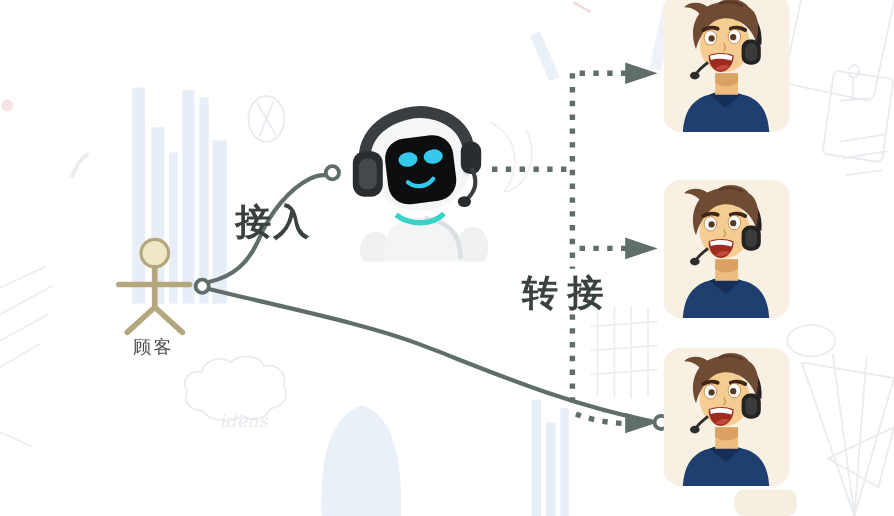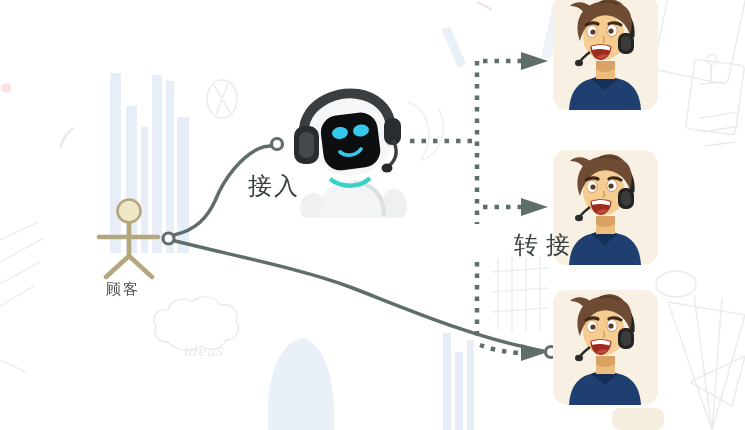--- a/index.html
+++ b/index.html
@@ -5,24 +5,24 @@
   html,body{margin:0;padding:0;background:#fff;}
   #canvas{
     position:relative;width:745px;height:430px;overflow:hidden;background:#ffffff;
     font-family:"DejaVu Sans","Liberation Sans",sans-serif;
   }
   #canvas svg{display:block;}
   .layer{position:absolute;left:0;top:0;width:745px;height:430px;pointer-events:none;}
   .edge-label{
     position:absolute;text-align:center;color:#3a4241;
     font-family:"DejaVu Serif","Liberation Serif",serif;
-    font-weight:400;font-size:24px;line-height:28px;letter-spacing:2px;white-space:nowrap;margin-left:47px;
+    font-weight:700;font-size:30px;line-height:28px;letter-spacing:2px;white-space:nowrap;
   }
   .customer-label{
-    position:absolute;color:#4c5150;
+    position:absolute;text-align:center;color:#4c5150;
     font-family:"DejaVu Serif","Liberation Serif",serif;
     font-size:15px;line-height:17px;letter-spacing:2px;white-space:nowrap;
   }
   .agent-card{position:absolute;left:553px;width:105px;height:115px;}
   .robot{position:absolute;left:290px;top:88px;width:125px;height:130px;}
   .customer-figure{position:absolute;left:90px;top:196px;width:80px;height:92px;}
 </style>
 </head>
 <body>
 
@@ -181,15 +181,15 @@
     <use href="#agent-symbol"></use>
   </svg>
   <svg class="agent-card" style="top:150px" viewBox="0 0 105 115" aria-hidden="true">
     <use href="#agent-symbol"></use>
   </svg>
   <svg class="agent-card" style="top:290px" viewBox="0 0 105 115" aria-hidden="true">
     <use href="#agent-symbol"></use>
   </svg>
 
   <div class="edge-label" style="left:196px;top:172px;width:62px;">接入</div>
-  <div class="edge-label" style="left:456px;top:231px;width:78px;letter-spacing:8px;padding-left:4px;">转接</div>
+  <div class="edge-label" style="left:430px;top:231px;width:78px;letter-spacing:8px;padding-left:4px;">转接</div>
 
 </div>
 
 </body></html>

